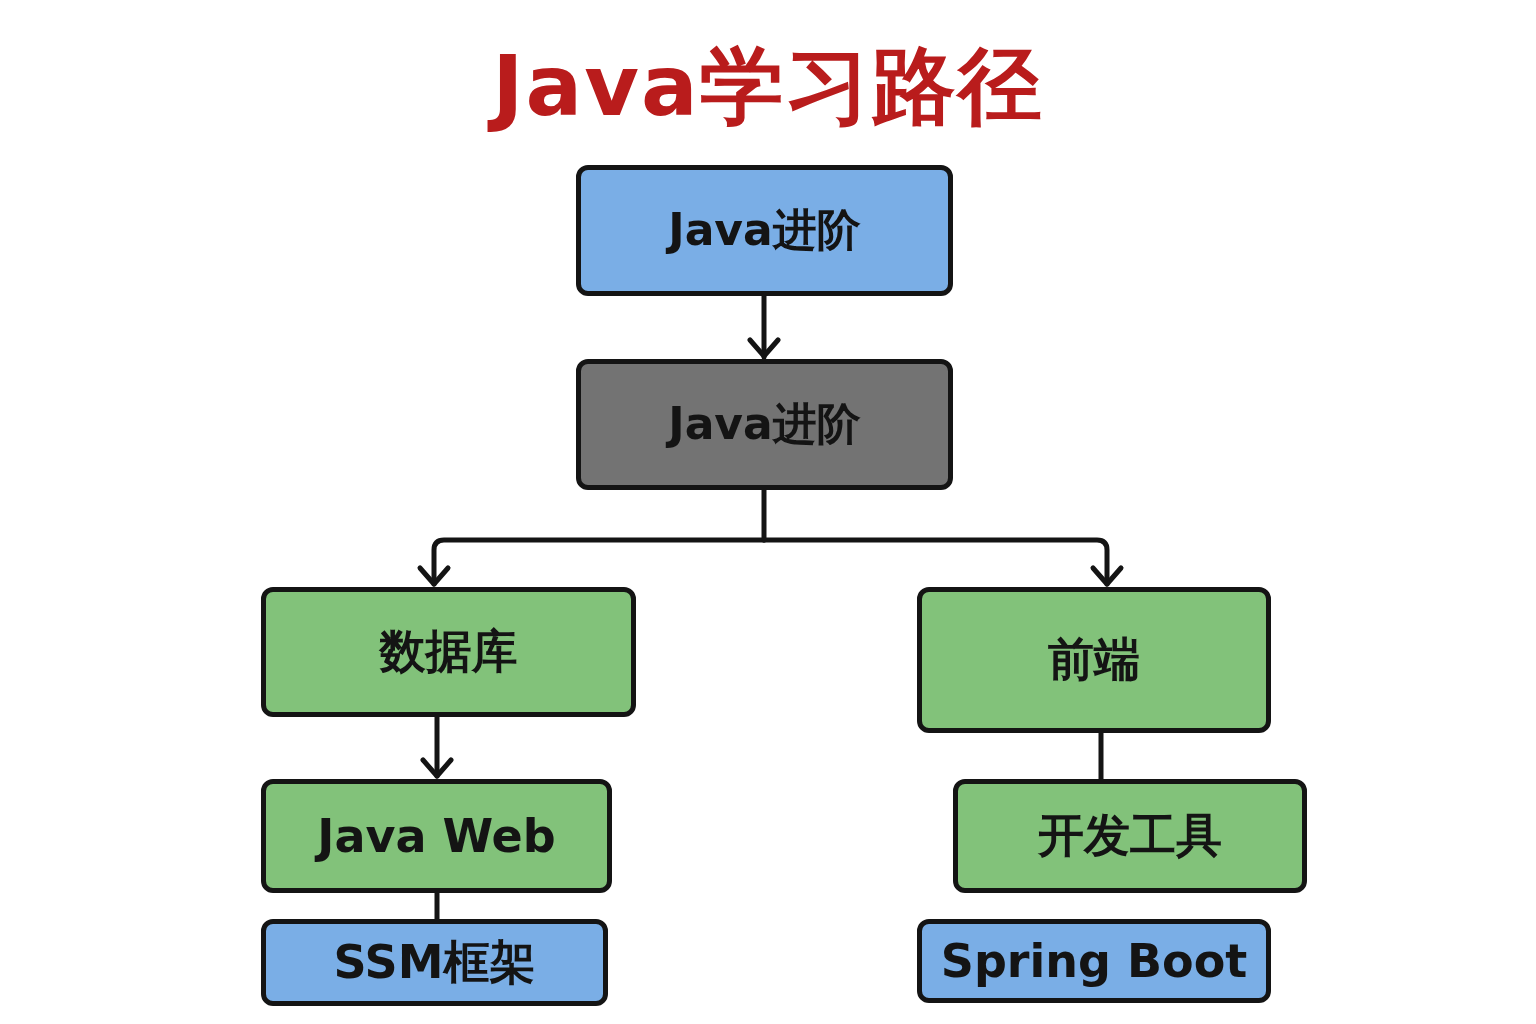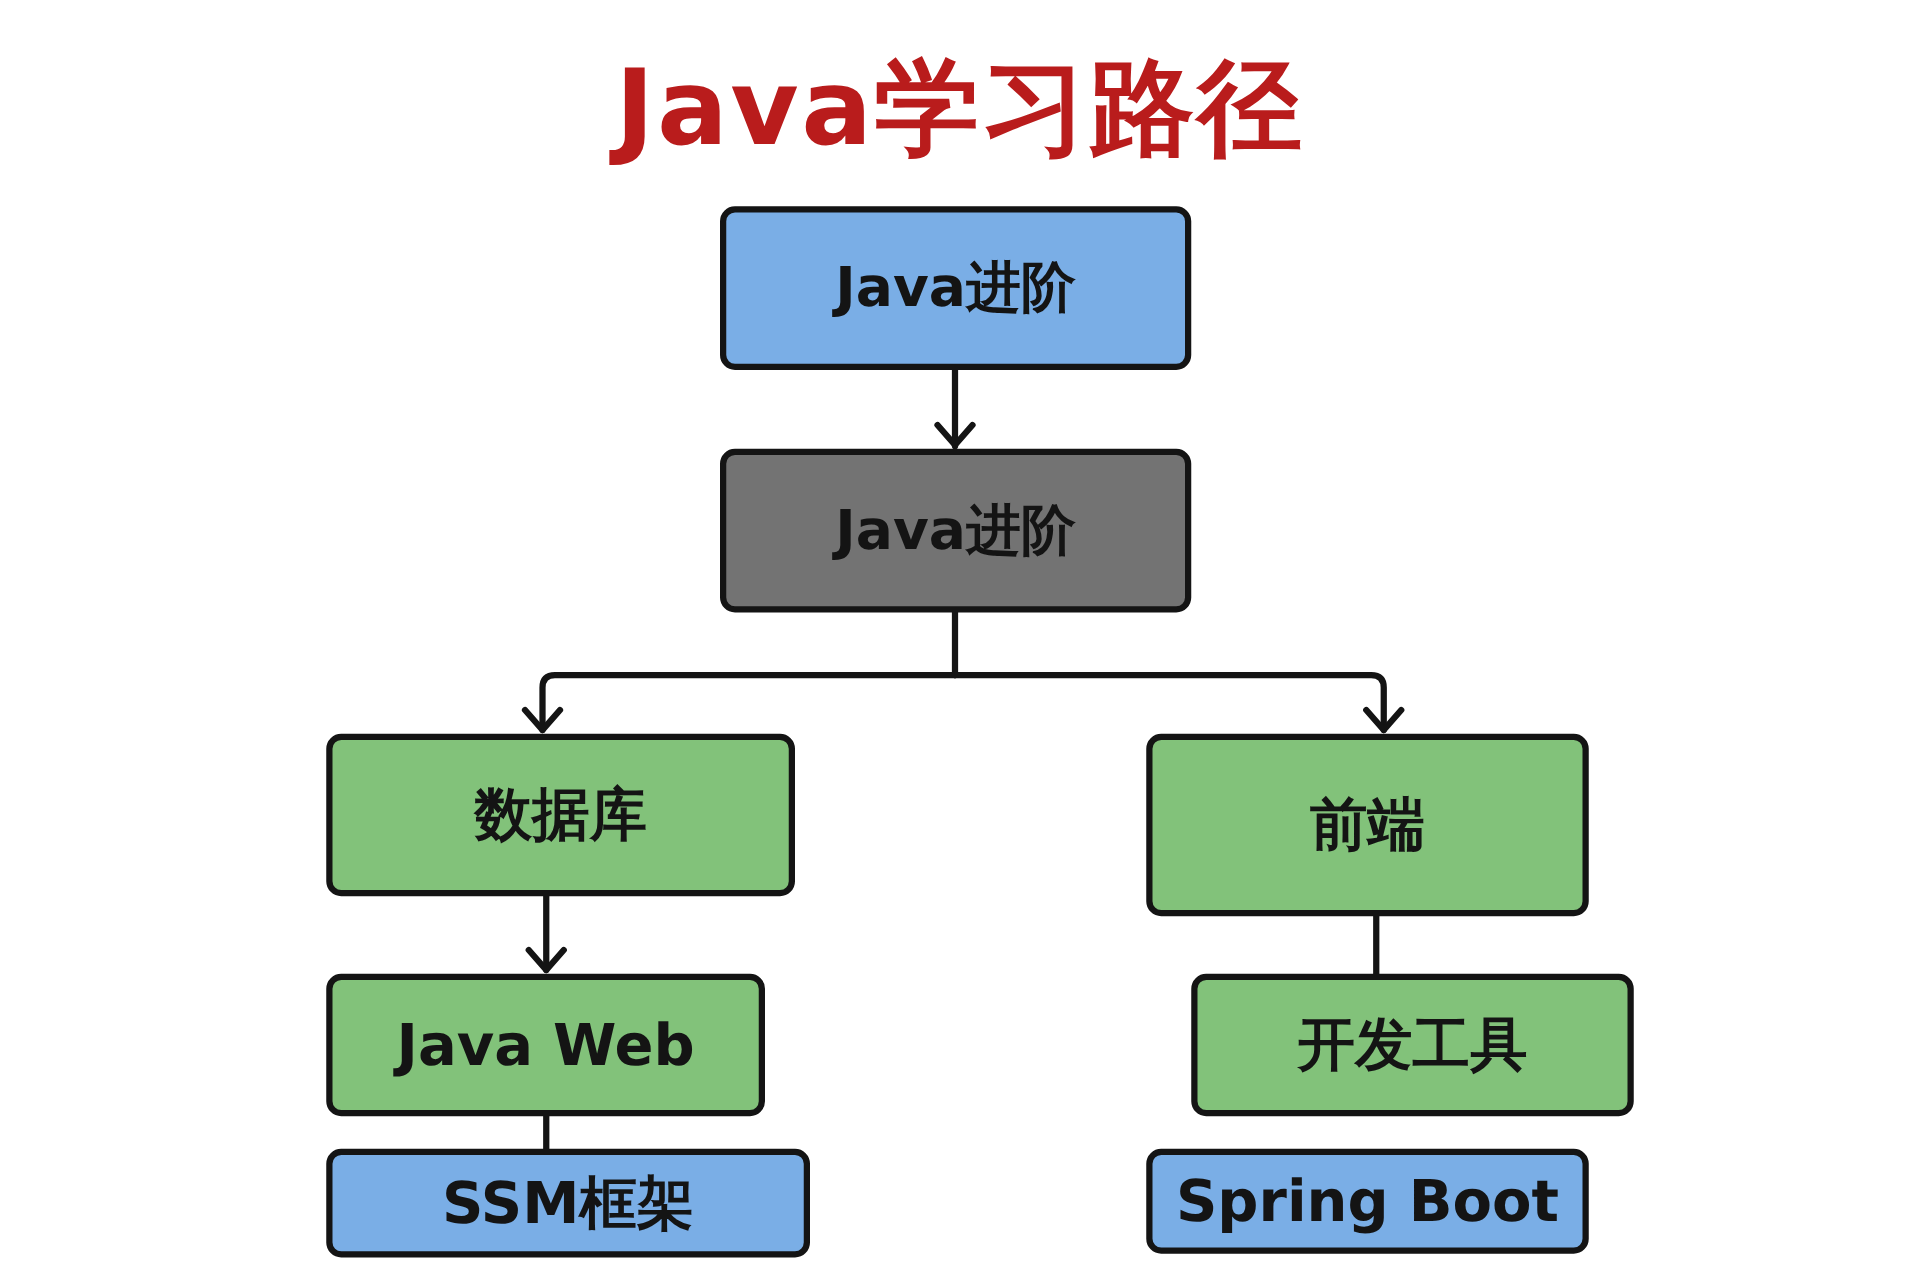--- a/index.html
+++ b/index.html
@@ -58,19 +58,19 @@
 </div>
 
 <div class="node green" style="left:261px; top:779px; width:351px; height:114px; font-size:46px;">
   <span>Java Web</span>
 </div>
 
 <div class="node green" style="left:917px; top:779px; width:354px; height:114px; font-size:46px;margin-left:36px;">
   <span>开发工具</span>
 </div>
 
-<div class="node blue" style="left:261px; top:919px; width:387px; height:87px; font-size:46px;">
+<div class="node blue" style="left:261px; top:919px; width:347px; height:87px; font-size:46px;">
   <span>SSM框架</span>
 </div>
 
 <div class="node blue" style="left:917px; top:919px; width:354px; height:84px; font-size:46px;">
   <span>Spring Boot</span>
 </div>
 
 </body></html>

